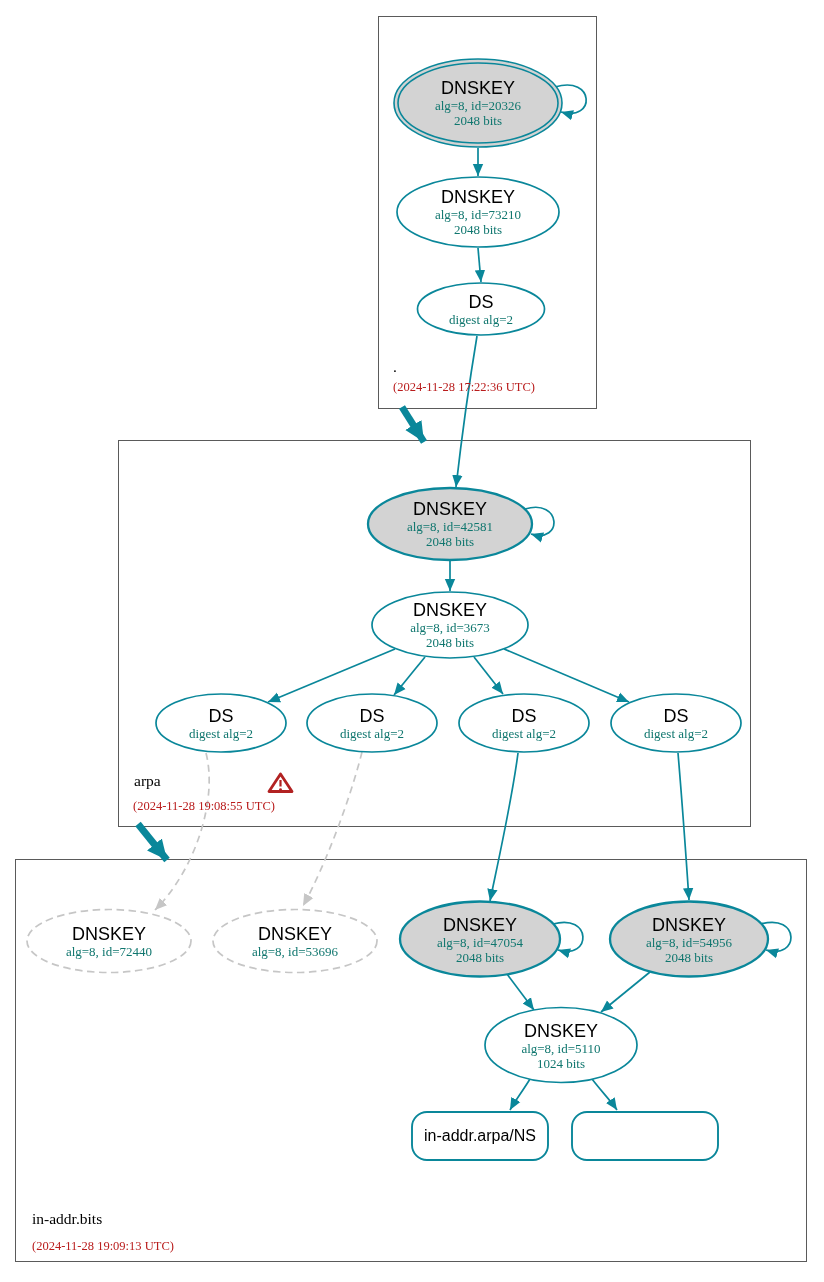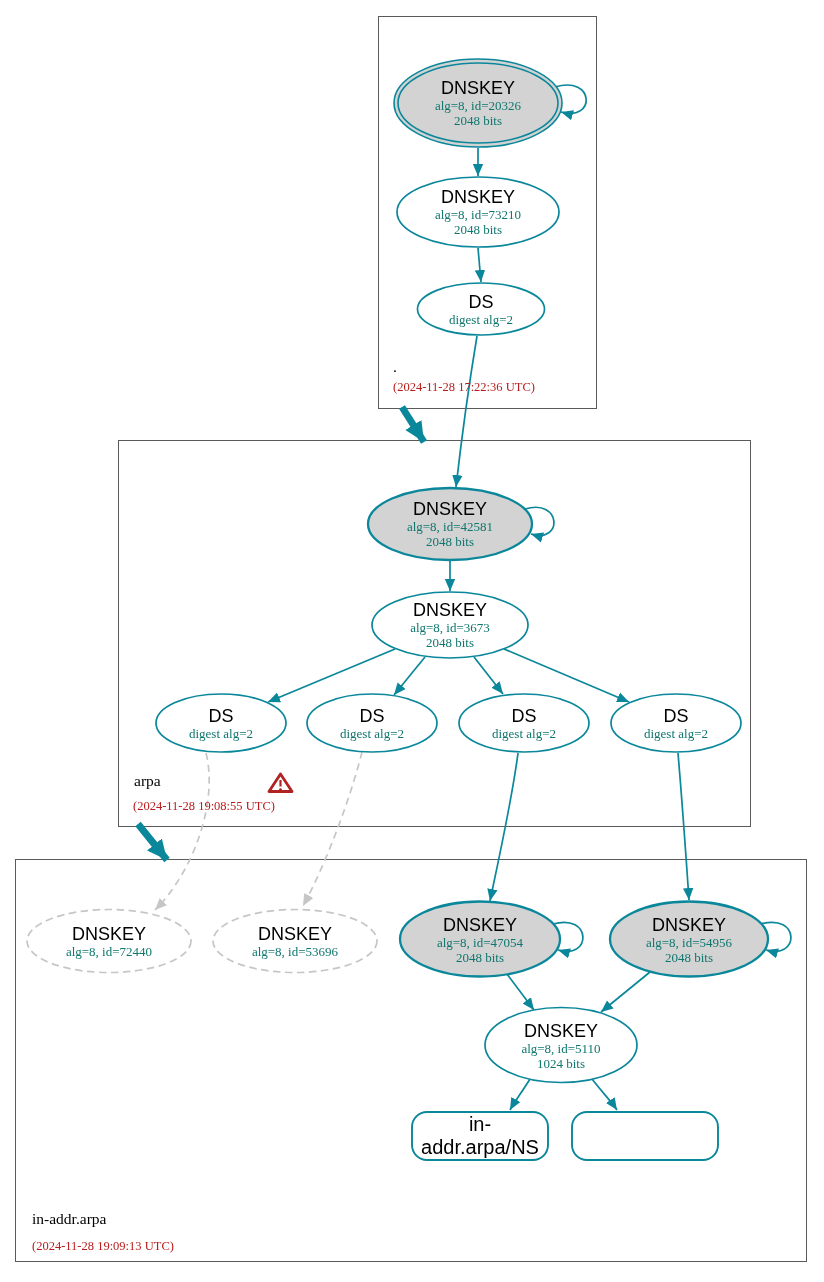--- a/index.html
+++ b/index.html
@@ -2,21 +2,21 @@
 <html><head>
 <meta charset="utf-8">
 <style>
   html,body{margin:0;padding:0;background:#fff;}
   #canvas{position:relative;width:824px;height:1282px;background:#fff;overflow:hidden;
           font-family:"Liberation Serif",serif;}
   #edges{position:absolute;left:0;top:0;}
   .nt{position:absolute;display:flex;flex-direction:column;align-items:center;justify-content:center;text-align:center;}
   .title{font-family:"Liberation Sans",sans-serif;font-size:18px;line-height:20px;color:#000;}
   .meta{font-family:"Liberation Serif",serif;font-size:13px;line-height:15px;color:#0f766e;}
-  .rect-label{font-family:"Liberation Sans",sans-serif;font-size:20px;color:#000;}
+  .rect-label{font-family:"Liberation Sans",sans-serif;font-size:16px;color:#000;}
   .zone-name{position:absolute;font-family:"Liberation Serif",serif;font-size:15.5px;color:#000;}
   .zone-ts{position:absolute;font-family:"Liberation Serif",serif;font-size:12.5px;color:#b91c1c;}
 </style>
 </head>
 <body>
 
 <div id="canvas">
 <svg id="edges" width="824" height="1282" viewBox="0 0 824 1282">
   <defs>
     <marker id="arrT" markerUnits="userSpaceOnUse" markerWidth="14" markerHeight="12" refX="12" refY="6" orient="auto">
@@ -154,16 +154,16 @@
   <div class="meta">1024 bits</div>
 </div>
 <div class="nt" style="left:412px;top:1112px;width:136px;height:48px">
   <div class="rect-label">in-addr.arpa/NS</div>
 </div>
 
 <div class="zone-name" style="left:393px;top:358px">.</div>
 <div class="zone-ts" style="left:393px;top:380px">(2024-11-28 17:22:36 UTC)</div>
 <div class="zone-name" style="left:134px;top:772px">arpa</div>
 <div class="zone-ts" style="left:133px;top:799px">(2024-11-28 19:08:55 UTC)</div>
-<div class="zone-name" style="left:32px;top:1210px">in-addr.arpa</div>
+<div class="zone-name" style="left:32px;top:1210px">in-addr.bits</div>
 <div class="zone-ts" style="left:32px;top:1239px">(2024-11-28 19:09:13 UTC)</div>
 
 </div>
 
 </body></html>

